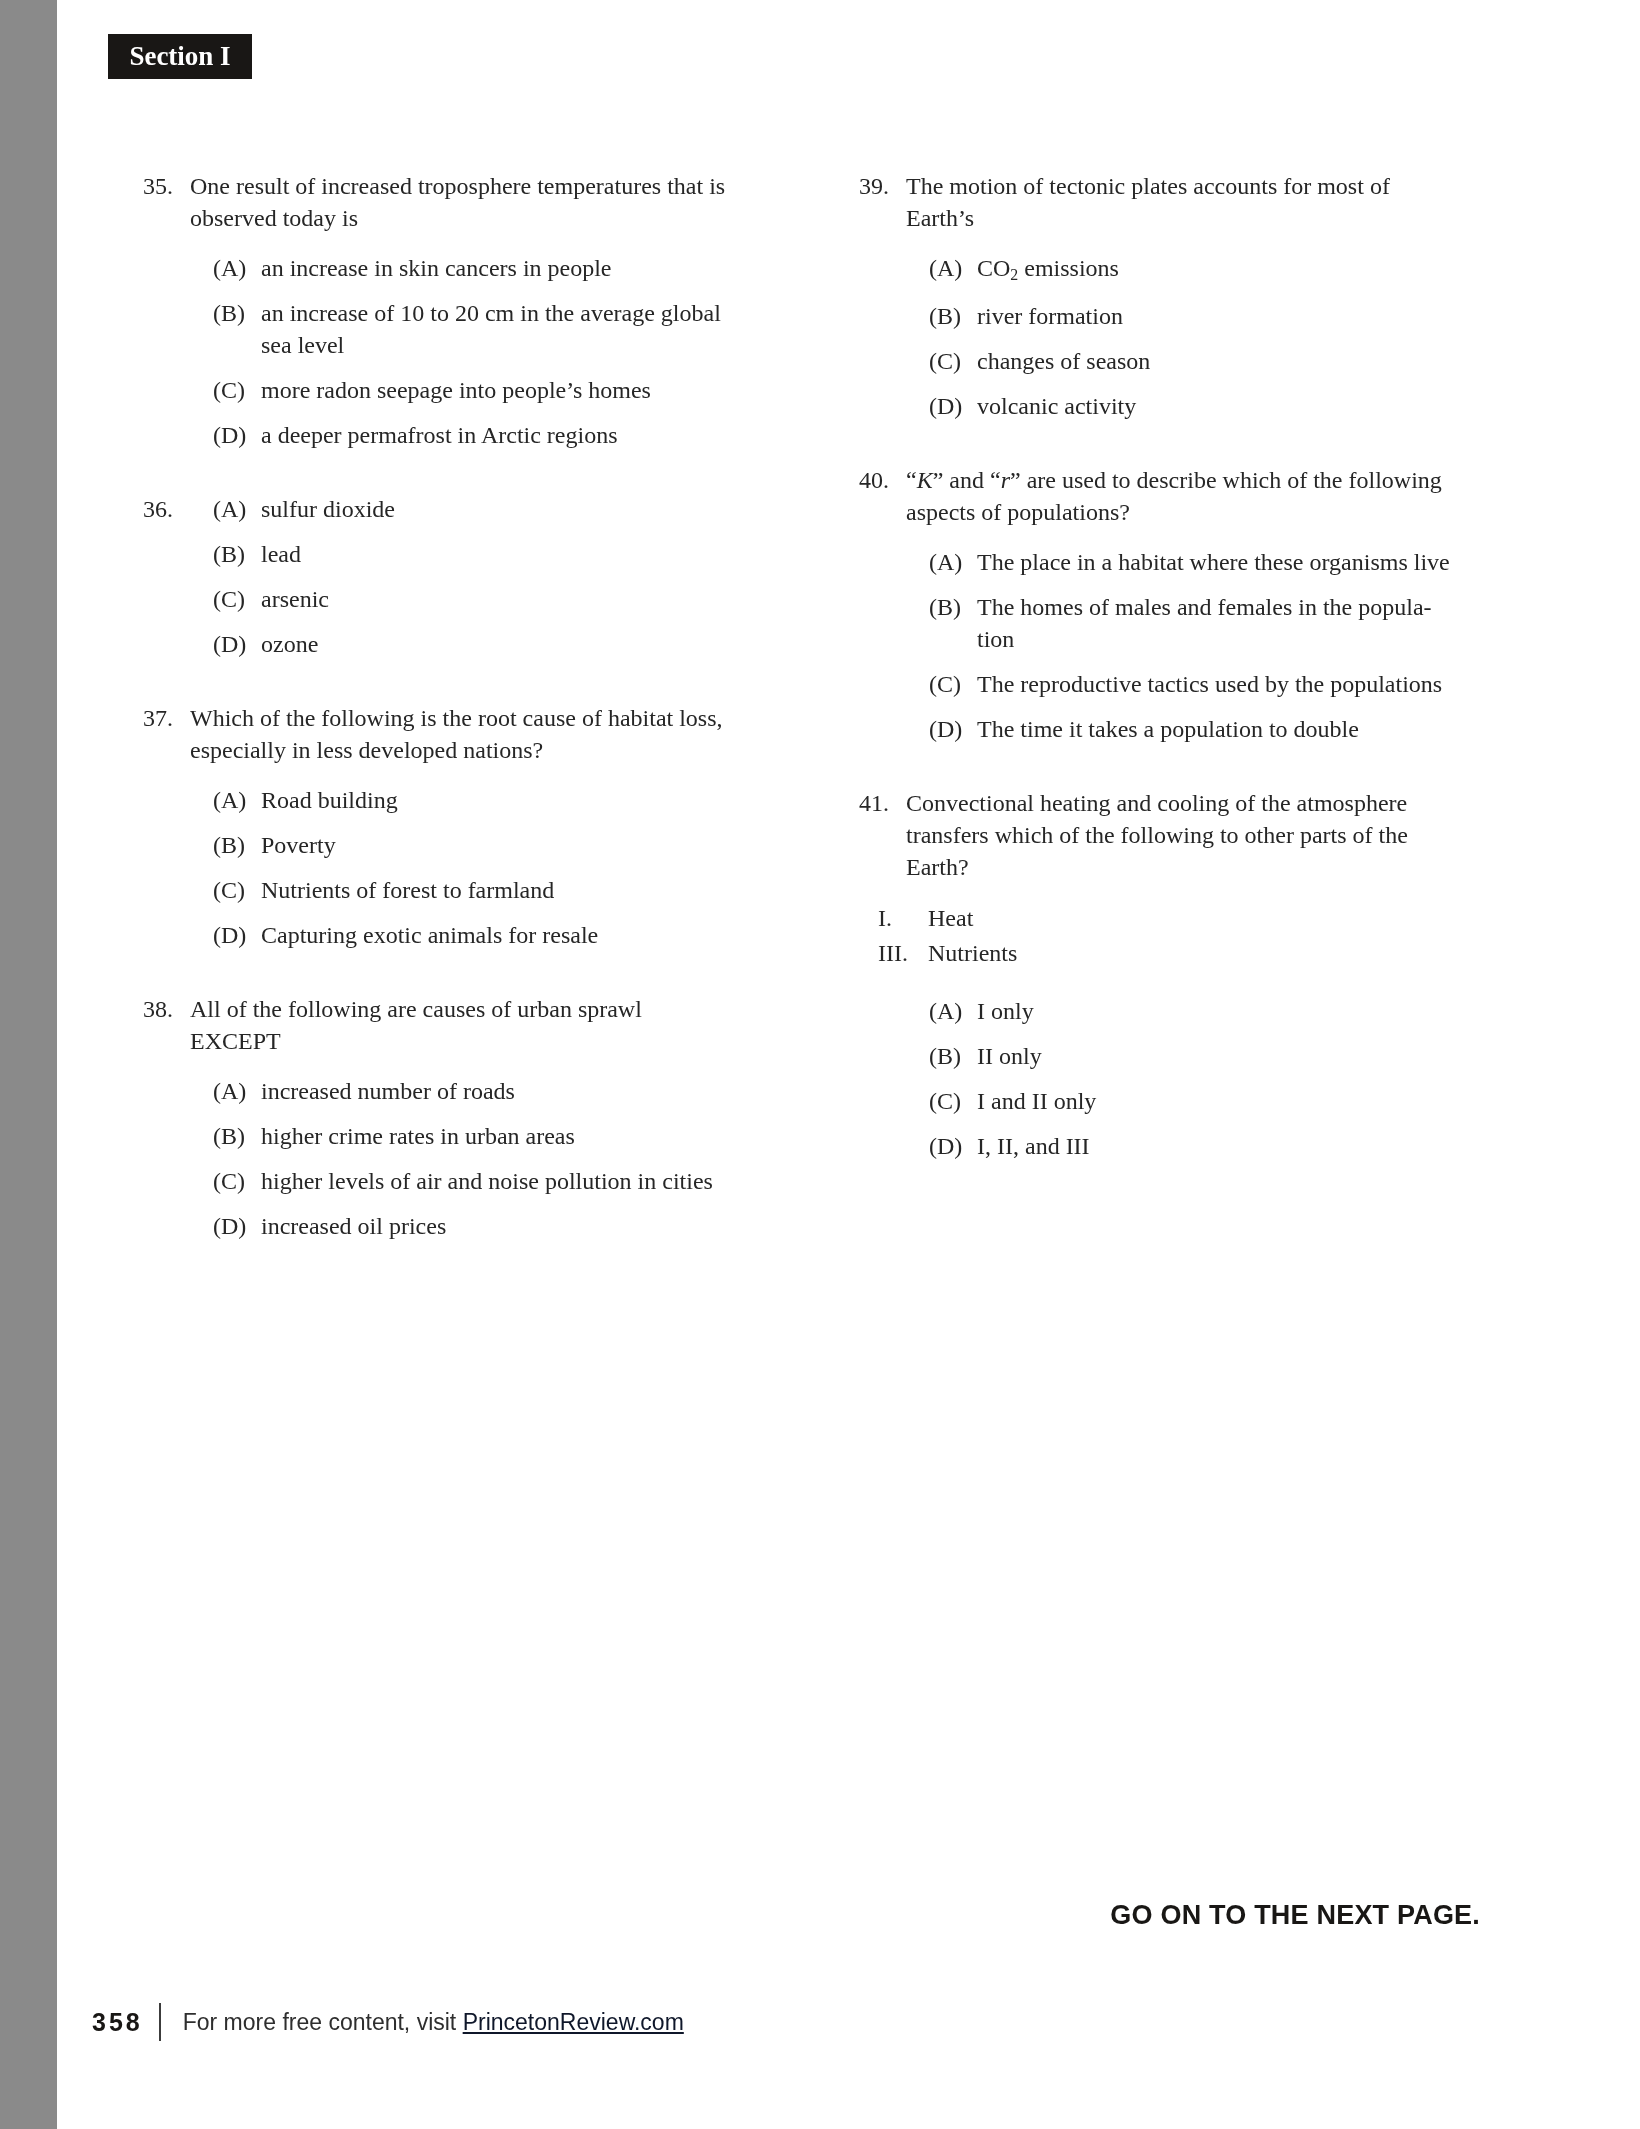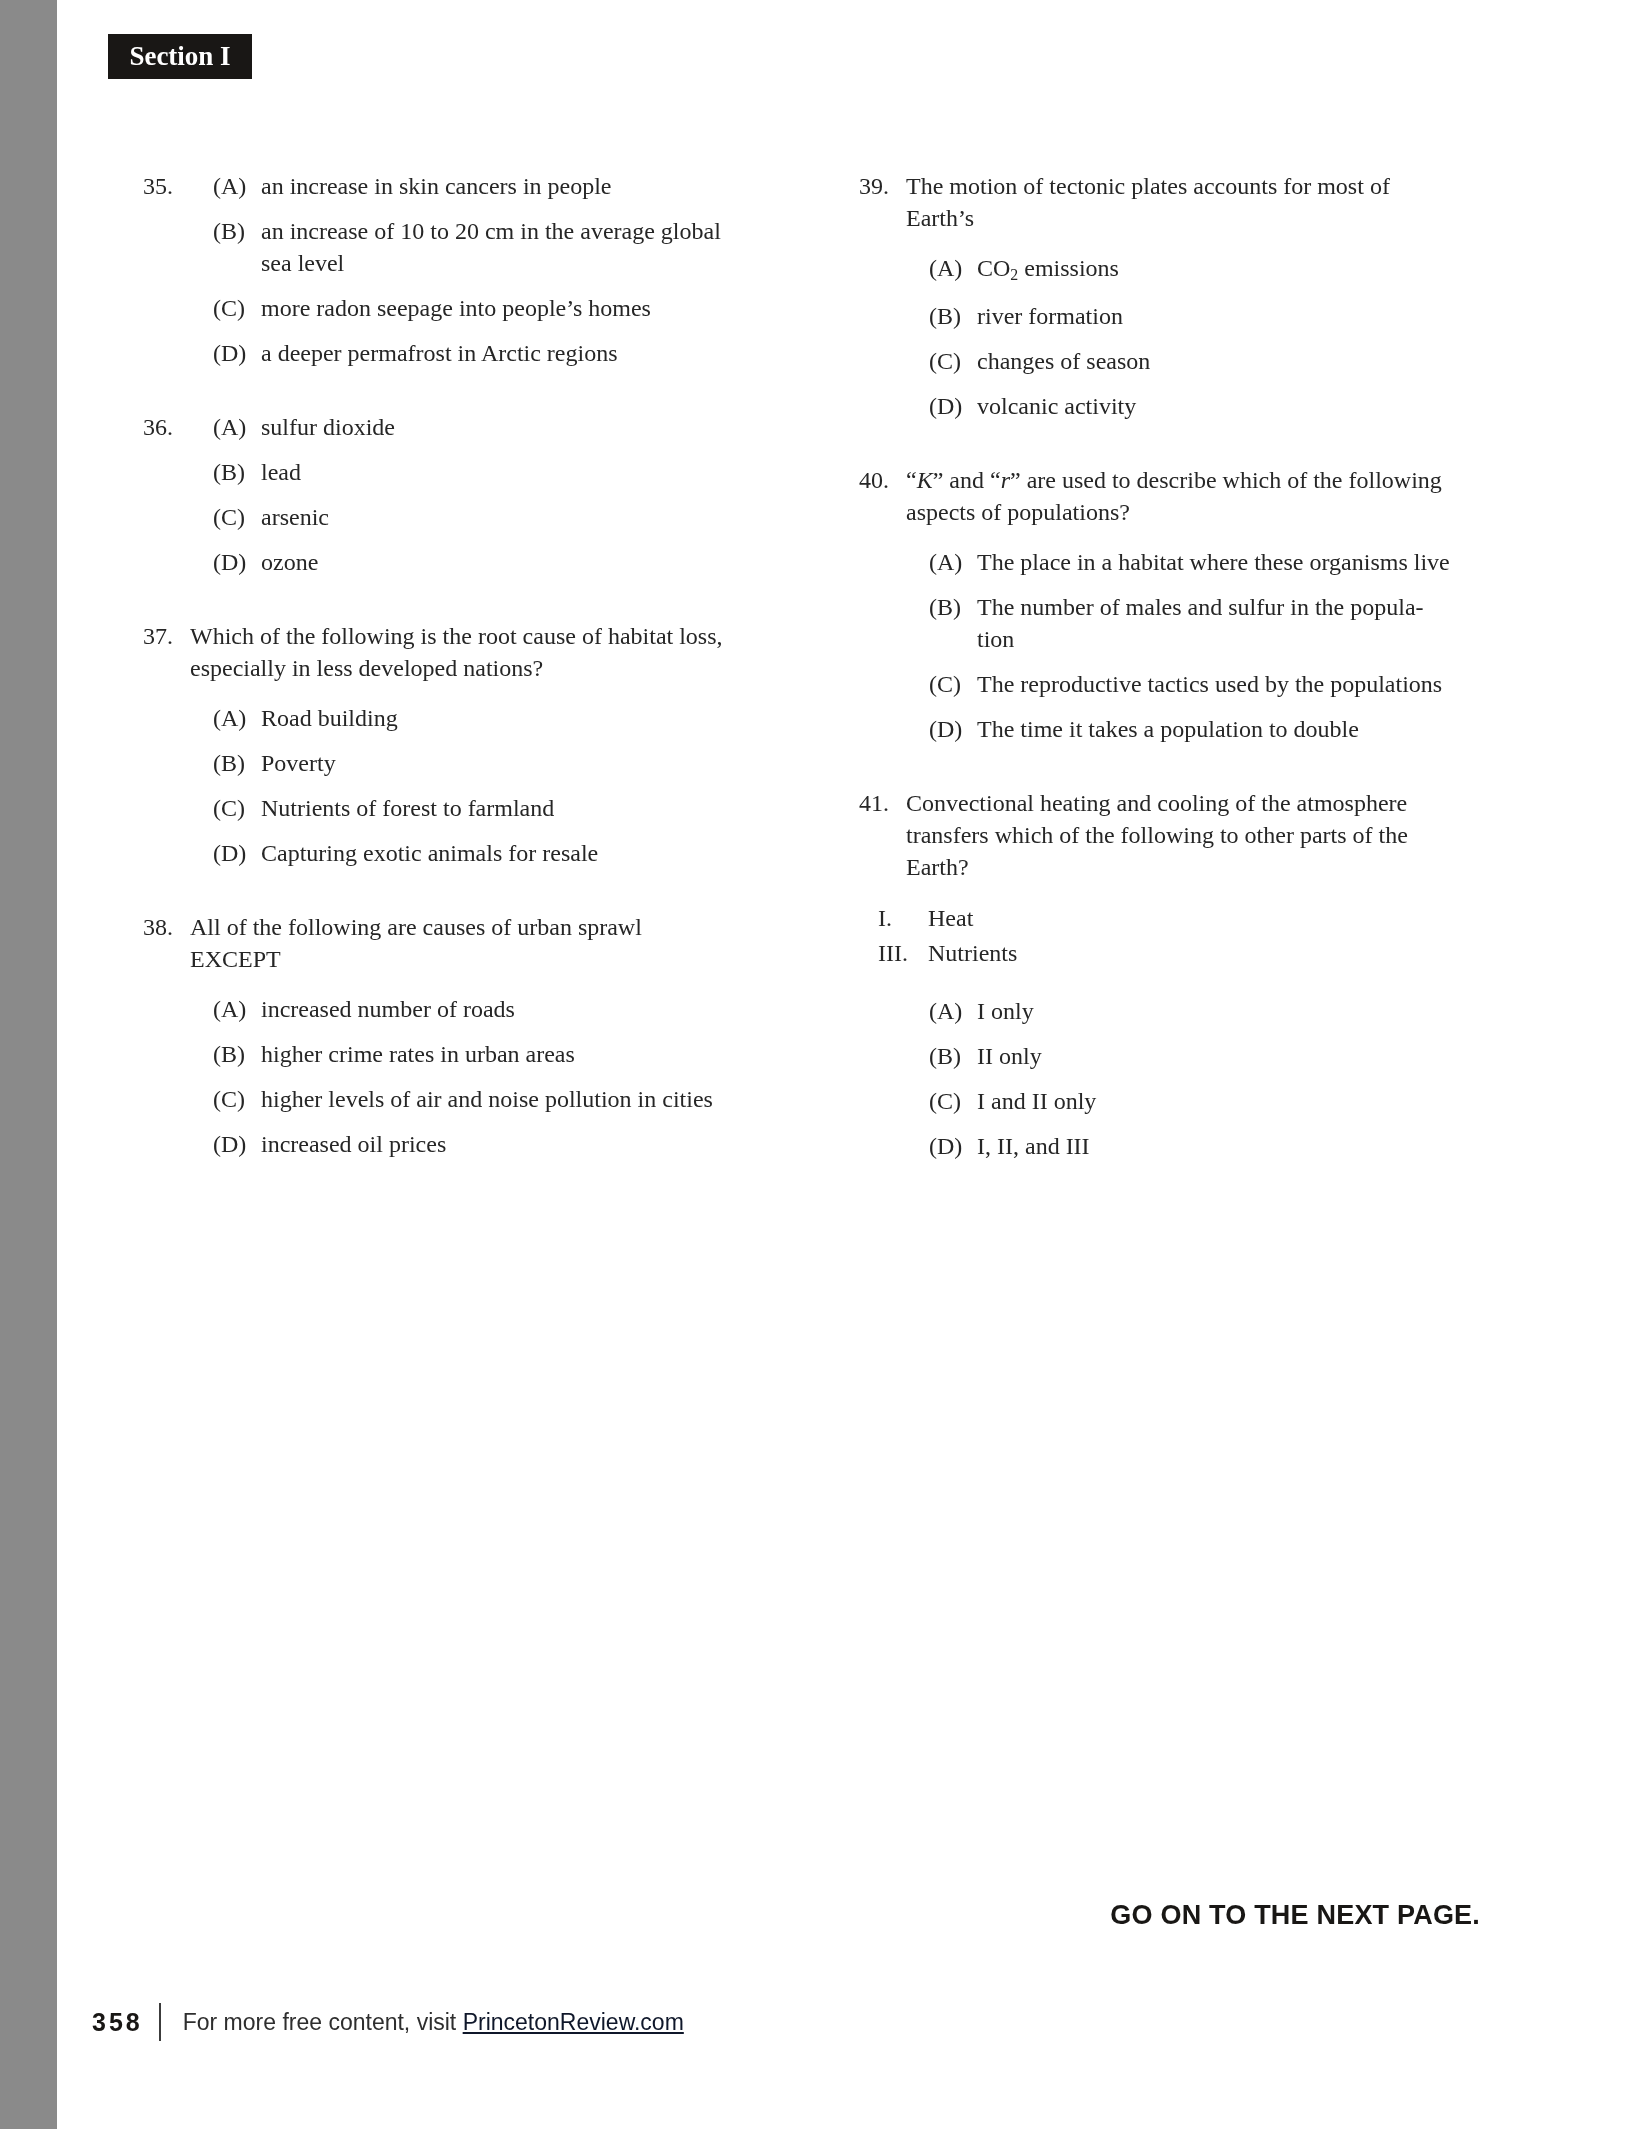--- a/index.html
+++ b/index.html
@@ -125,20 +125,21 @@
 
   <div class="sidebar-bar"></div>
 
   <div class="section-badge">
     <span>Section I</span>
   </div>
 
   <div class="col col-left">
       <div class="question">
         <span class="qnum">35.</span>
+        <div class="stem"><span>One result of increased troposphere temperatures that is</span><br><span>observed today is</span></div>
         <div>
           <div class="choice"><span class="choice-letter">(A)</span><span><span>an increase in skin cancers in people</span></span></div>
           <div class="choice"><span class="choice-letter">(B)</span><span><span>an increase of 10 to 20 cm in the average global</span><br><span>sea level</span></span></div>
           <div class="choice"><span class="choice-letter">(C)</span><span><span>more radon seepage into people’s homes</span></span></div>
           <div class="choice"><span class="choice-letter">(D)</span><span><span>a deeper permafrost in Arctic regions</span></span></div>
         </div>
       </div>
       <div class="question">
         <span class="qnum">36.</span>
         <div>
@@ -178,21 +179,21 @@
           <div class="choice"><span class="choice-letter">(B)</span><span><span>river formation</span></span></div>
           <div class="choice"><span class="choice-letter">(C)</span><span><span>changes of season</span></span></div>
           <div class="choice"><span class="choice-letter">(D)</span><span><span>volcanic activity</span></span></div>
         </div>
       </div>
       <div class="question">
         <span class="qnum">40.</span>
         <div class="stem"><span>“</span><span class="italic">K</span><span>” and “</span><span class="italic">r</span><span>” are used to describe which of the following</span><br><span>aspects of populations?</span></div>
         <div>
           <div class="choice"><span class="choice-letter">(A)</span><span><span>The place in a habitat where these organisms live</span></span></div>
-          <div class="choice"><span class="choice-letter">(B)</span><span><span>The number of males and sulfur in the popula-</span><br><span>tion</span></span></div>
+          <div class="choice"><span class="choice-letter">(B)</span><span><span>The homes of males and females in the popula-</span><br><span>tion</span></span></div>
           <div class="choice"><span class="choice-letter">(C)</span><span><span>The reproductive tactics used by the populations</span></span></div>
           <div class="choice"><span class="choice-letter">(D)</span><span><span>The time it takes a population to double</span></span></div>
         </div>
       </div>
       <div class="question">
         <span class="qnum">41.</span>
         <div class="stem"><span>Convectional heating and cooling of the atmosphere</span><br><span>transfers which of the following to other parts of the</span><br><span>Earth?</span></div>
         <div class="roman-list">
           <div class="roman-item"><span class="roman-numeral">I.</span><span>Heat</span></div>
           <div class="roman-item"><span class="roman-numeral">III.</span><span>Nutrients</span></div>

